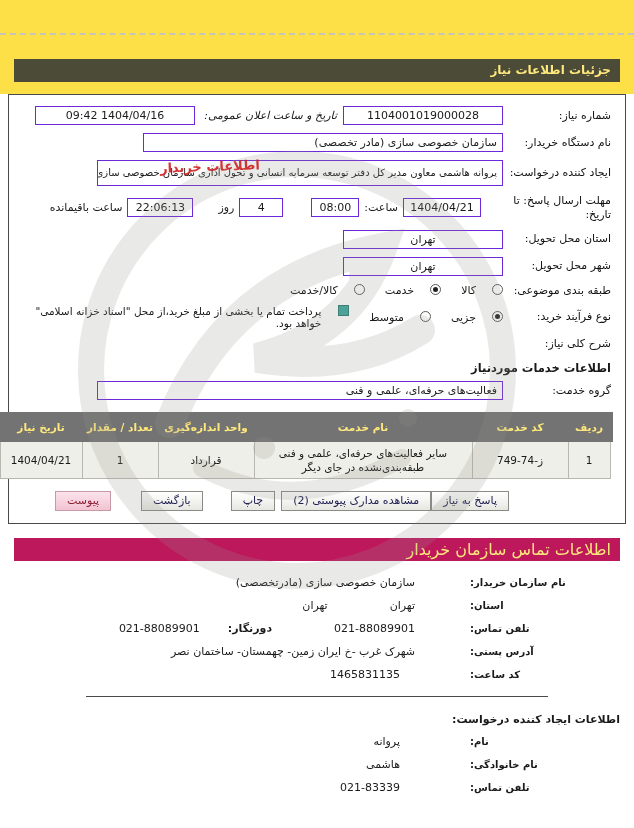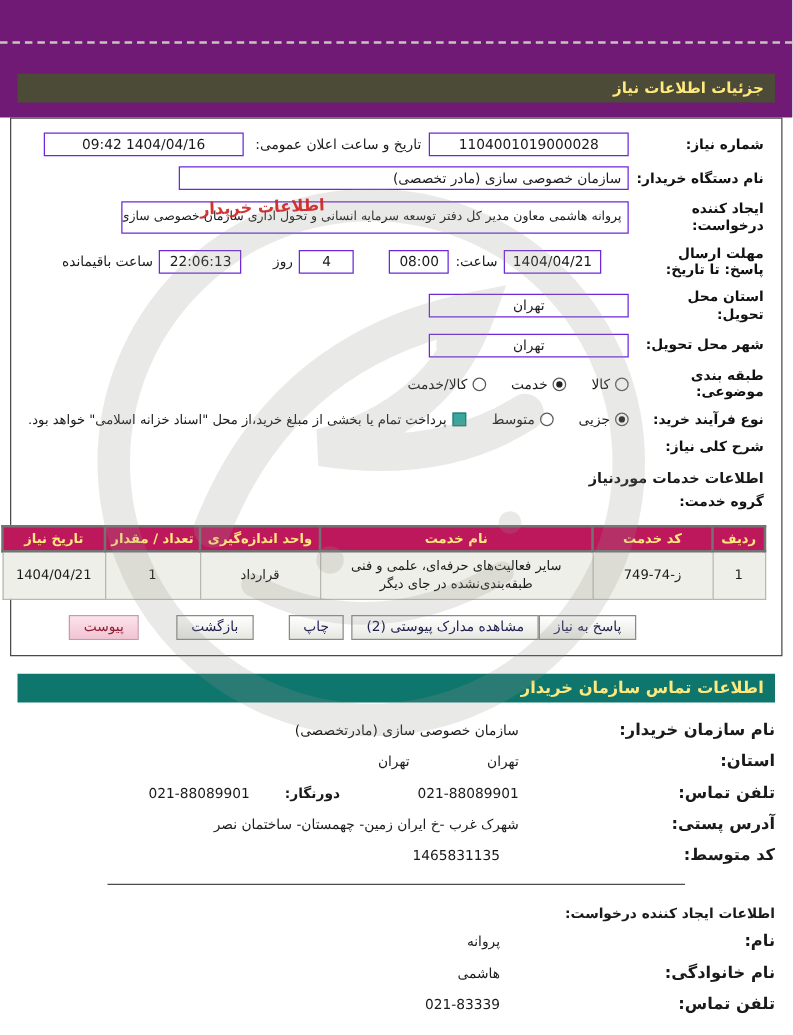--- a/index.html
+++ b/index.html
@@ -7,76 +7,76 @@
   body {
     font-family:"DejaVu Sans", sans-serif;
     background:#ffffff;
     color:#1a1a1a;
     direction:rtl;
     position:relative;
     overflow:hidden;
     font-size:11px;
   }
   
-  .top-zone { height:94px; background:#701a75; position:relative; }
+  .top-zone { height:94px; background:#fde047; position:relative; }
   .dotted-line { position:absolute; top:33px; left:0; right:0; border-top:2px dashed #c6c5bb; }
   .bar {
     position:absolute; top:59px; right:14px; left:14px; height:23px;
     background:#4b4b37; color:#ffe87c; font-weight:bold; font-size:12px;
     line-height:23px; padding-right:9px;
   }
   .bar2 {
     margin:14px 14px 10px 14px; height:23px;
-    background:#0f766e; color:#ffe87c; font-weight:bold; font-size:13px;
+    background:#be185d; color:#ffe87c; font-weight:normal; font-size:16px;
     line-height:23px; padding-right:9px;
   }
   
   .fbox {
     margin:0 8px; border:1px solid #4a4a4a; background:#fff;
     padding:7px 0 8px 0;
   }
   .row { display:flex; align-items:center; padding:4px 14px 4px 10px; }
-  .lbl { width:108px; flex-shrink:0; font-size:11px; color:#111; text-align:right; padding-left:6px; line-height:1.25;font-weight:bold; }
-  .lbl.bold { font-weight:bold; }
+  .lbl { width:108px; flex-shrink:0; font-size:11px; color:#111; text-align:right; padding-left:6px; line-height:1.25; }
+  .lbl.bold { font-weight:normal; }
   .inp {
     display:inline-block; border:1px solid #6d28d9; background:#fff;
     min-height:19px; line-height:17px; font-size:11px; padding:0 5px;
     white-space:nowrap; overflow:hidden;
   }
   .center { text-align:center; }
   .ltr { direction:ltr; unicode-bidi:embed; }
   .w160 { width:160px; } .w78 { width:78px; }
   .w48 { width:48px; } .w44 { width:44px; } .w64 { width:66px; }
   .wide { flex:1; margin-left:78px; }
-  .mid-lbl { width:148px; flex-shrink:0; font-size:11px; text-align:right; padding-right:6px; padding-left:4px; }
+  .mid-lbl { width:148px; flex-shrink:0; font-size:11px; text-align:right; padding-right:6px; padding-left:4px;font-style:italic; }
   .small-lbl { font-size:11px; padding:0 5px; }
   .ml28 { margin-right:28px; }
   .ml20 { margin-right:20px; }
   
-  .ritem { display:flex; align-items:center; margin-left:20px; }
+  .ritem { display:flex; align-items:flex-start; margin-left:20px;gap:12px; }
   .radio {
     width:11px; height:11px; border:1px solid #5a5a5a; border-radius:50%;
     background:#fff; display:inline-block; margin-left:4px; position:relative; flex-shrink:0;
   }
   .radio.checked::after {
     content:""; position:absolute; top:2px; left:2px; width:5px; height:5px;
     border-radius:50%; background:#222;
   }
   .checkbox {
     width:11px; height:11px; border:1px solid #2c7a72; background:#3aa79d;
     display:inline-block; margin-left:5px; flex-shrink:0;
   }
   .cklabel { font-size:10.5px; }
   
   .section-title { font-weight:bold; font-size:11.5px; padding:6px 14px 2px 0; }
   
   table.svc { border-collapse:collapse; margin:8px 12px 4px 12px; width:calc(100% - 24px); table-layout:fixed; }
   table.svc th {
-    background:#be185d; color:#ffe87c; font-size:10.5px; font-weight:bold;
-    border:2px solid #737373; padding:3px 2px;
+    background:#737373; color:#ffe87c; font-size:10.5px; font-weight:bold;
+    border:6px solid #737373; padding:3px 2px;
   }
   table.svc td {
     background:#efefe9; font-size:10.5px; text-align:center;
     border:1px solid #b8b8b0; padding:4px 4px; line-height:1.35;
   }
   col.c-row{width:42px} col.c-code{width:96px} col.c-name{width:218px}
   col.c-unit{width:96px} col.c-qty{width:76px} col.c-date{width:82px}
   
   .notes-box { flex:1; margin-left:75px; border:1px solid #767672; background:#fff;
     font-size:10.5px; line-height:1.55; padding:3px 7px; min-height:38px; }
@@ -84,21 +84,21 @@
   .btn-row { display:flex; align-items:center; margin:12px 0 4px 0; padding-right:116px; }
   .btn {
     border:1px solid #8a8a86; background:linear-gradient(#ffffff,#e7e7e1);
     font-size:11px; height:20px; line-height:18px; padding:0 11px; cursor:pointer;
     font-family:"DejaVu Sans", sans-serif; white-space:nowrap; color:#1e1e50;
   }
   .btn.exit { background:linear-gradient(#fbe3ec,#f3c3d3); color:#8c1f33; border-color:#c79aa7; }
   .mL6{margin-left:6px} .mL28{margin-left:28px} .mL30{margin-left:30px} .mL4{margin-left:4px}
   
   .crow { display:flex; align-items:center; padding:5px 14px; }
-  .clbl { width:150px; flex-shrink:0; font-weight:bold; font-size:13px; text-align:right; }
+  .clbl { width:150px; flex-shrink:0; font-weight:bold; font-size:10px; text-align:left; }
   .cval { margin-right:55px; font-size:11px; }
   .cval2 { margin-right:70px; font-size:11px; }
   .cgap { margin-right:62px; }
   .divider { border-top:1px solid #4a4a4a; margin:10px 86px 8px 86px; }
   .sub-title { font-weight:bold; font-size:11px; padding:8px 14px 4px 14px; }
   
   .watermark { position:absolute; top:118px; left:52px; width:490px; height:500px;
     opacity:0.20; z-index:9; pointer-events:none; }
   .stamp {
     position:absolute; top:159px; left:160px; z-index:10; pointer-events:none;
@@ -203,20 +203,21 @@
   </div>
 
   <div class="row">
     <span class="lbl bold">شرح کلی نیاز:</span>
   </div>
 
   <div class="section-title">اطلاعات خدمات موردنیاز</div>
 
   <div class="row">
     <span class="lbl bold">گروه خدمت:</span>
+    <span class="inp" style="flex:1; margin-left:78px;">فعالیت‌های حرفه‌ای، علمی و فنی</span>
   </div>
 
   <table class="svc">
     <colgroup>
       <col class="c-row">
         <col class="c-code">
         <col class="c-name">
       <col class="c-unit">
         <col class="c-qty">
         <col class="c-date">
@@ -275,21 +276,21 @@
     <span class="cgap" style="font-weight:bold;">دورنگار:</span>
     <span class="ltr" style="margin-right:28px;">021-88089901</span>
   </div>
 
   <div class="crow">
     <span class="clbl">آدرس پستی:</span>
     <span class="cval">شهرک غرب -خ ایران زمین- چهمستان- ساختمان نصر</span>
   </div>
 
   <div class="crow">
-    <span class="clbl">کد متوسط:</span>
+    <span class="clbl">کد ساعت:</span>
     <span class="cval2 ltr">1465831135</span>
   </div>
 
   <div class="divider"></div>
 
   <div class="sub-title">اطلاعات ایجاد کننده درخواست:</div>
 
   <div class="crow">
     <span class="clbl">نام:</span>
     <span class="cval2">پروانه</span>

